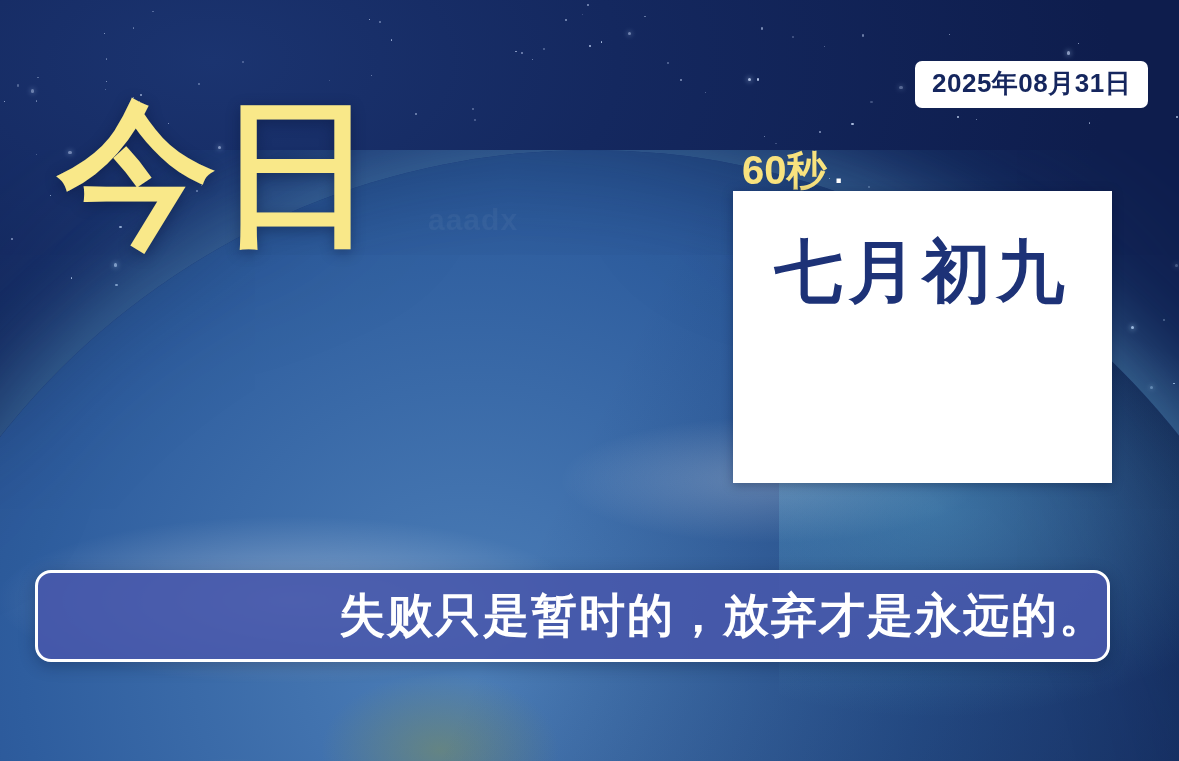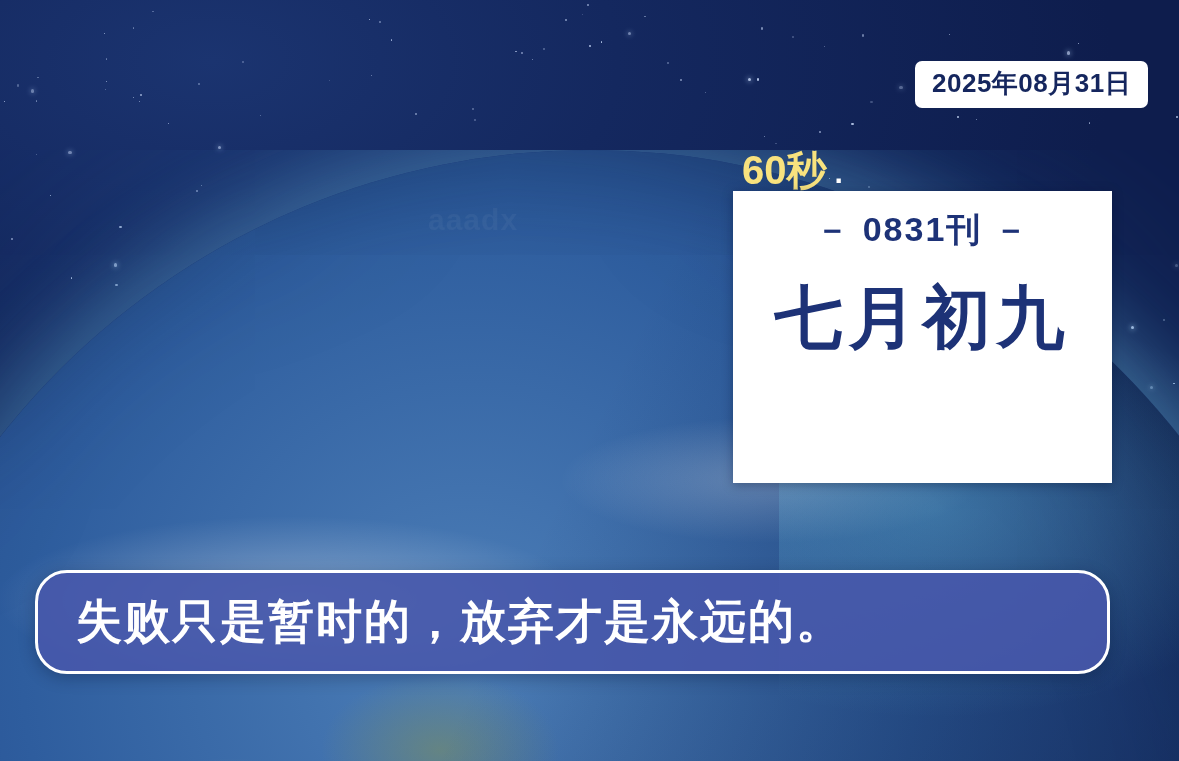--- a/index.html
+++ b/index.html
@@ -213,28 +213,28 @@
     margin-top: 20px;
     white-space: nowrap;
   }
 
   
   .quote-banner {
     position: absolute;
     left: 35px;
     top: 570px;
     width: 1075px;
-    height: 104px;
+    height: 92px;
     box-sizing: border-box;
     background: rgba(71,88,171,.90);
     border: 3px solid #ffffff;
-    border-radius: 32px;
+    border-radius: 16px;
     display: flex;
     align-items: center;
-    justify-content: flex-start;
+    justify-content: flex-end;
     padding-left: 38px;
     box-shadow: 0 4px 16px rgba(5,15,45,.30);
   }
   .quote-text {
     font-size: 46px;
     font-weight: 700;
     color: #ffffff;
     letter-spacing: 2px;
     white-space: nowrap;
   }
@@ -400,31 +400,31 @@
     <div class="earth">
       <div class="earth-shade"></div>
     </div>
     <div class="atmo"></div>
   </div>
   <div class="right-glow"></div>
 
   <div class="watermark">aaadx</div>
 
   <div class="headline">
+    <div class="line1">今日</div>
   </div>
 
   <div class="date-pill">2025年08月31日</div>
 
   <div class="tagline">
     <span class="sec">60秒</span>
     <span class="dot">·</span>
   </div>
 
   <div class="info-card">
-    <div class="issue">－ 0831刊 －</div>
     <div class="lunar">七月初九</div>
   </div>
 
   <div class="quote-banner">
     <div class="quote-text">失败只是暂时的，放弃才是永远的。</div>
   </div>
 
 </div>
 
 </body></html>

